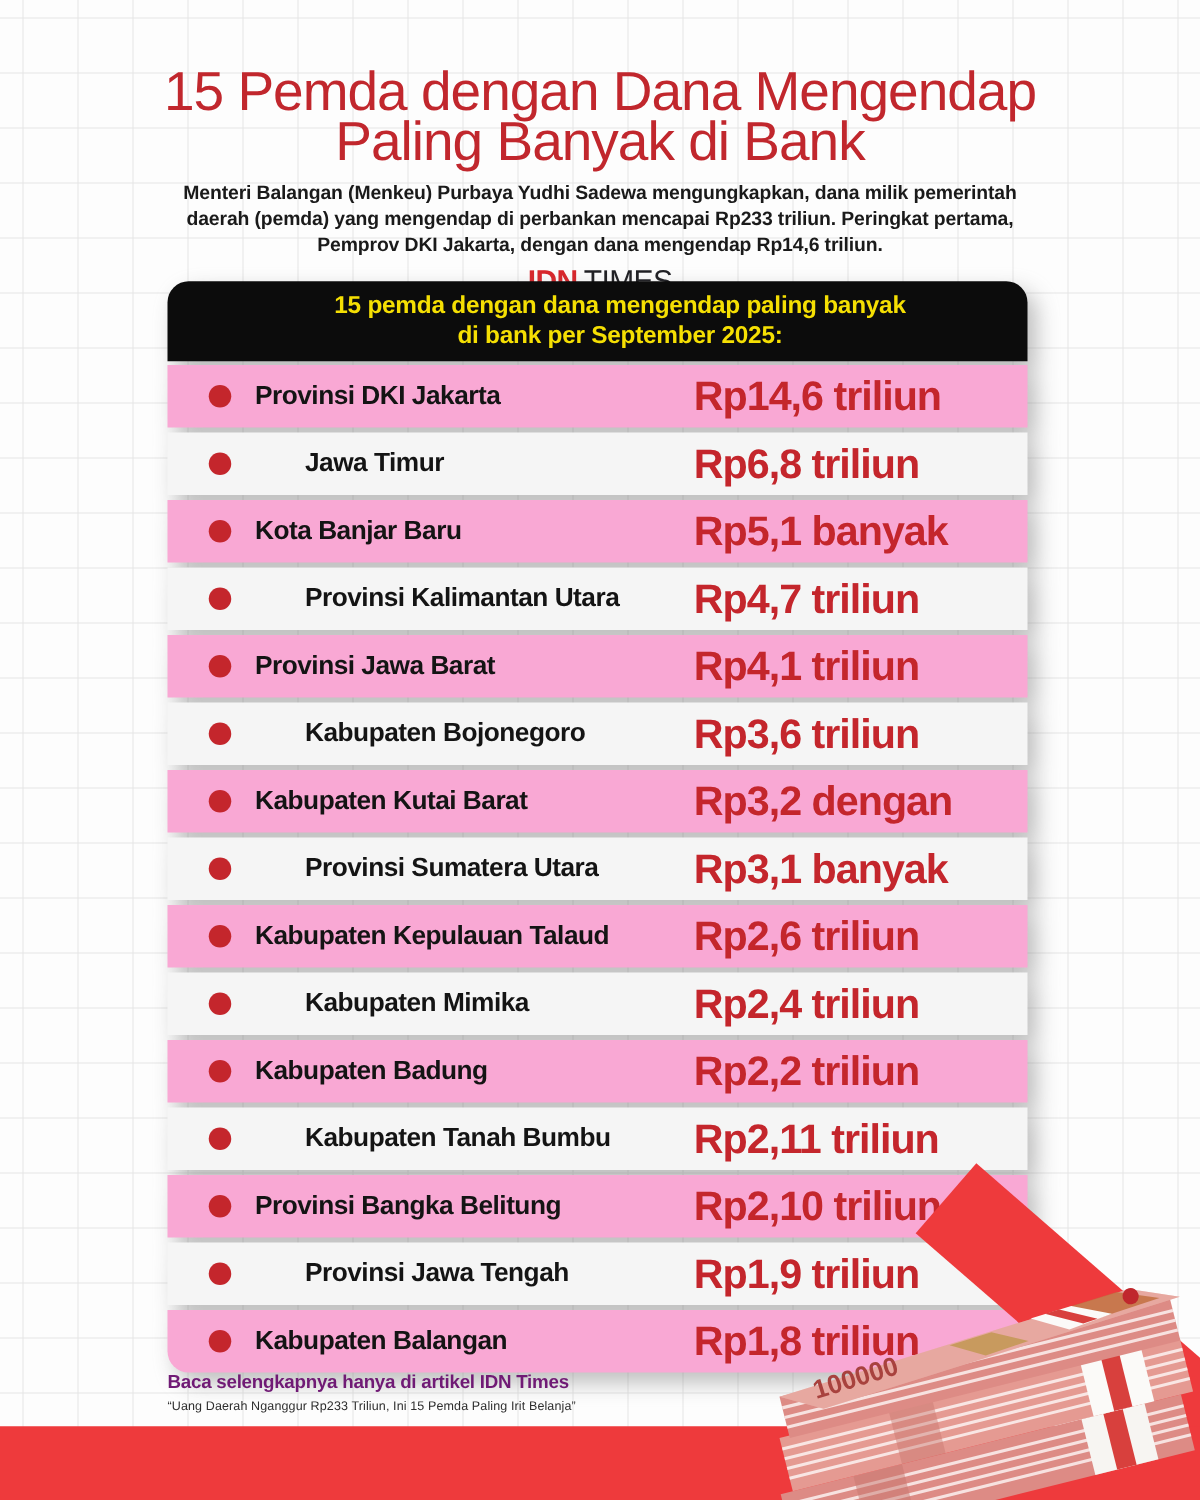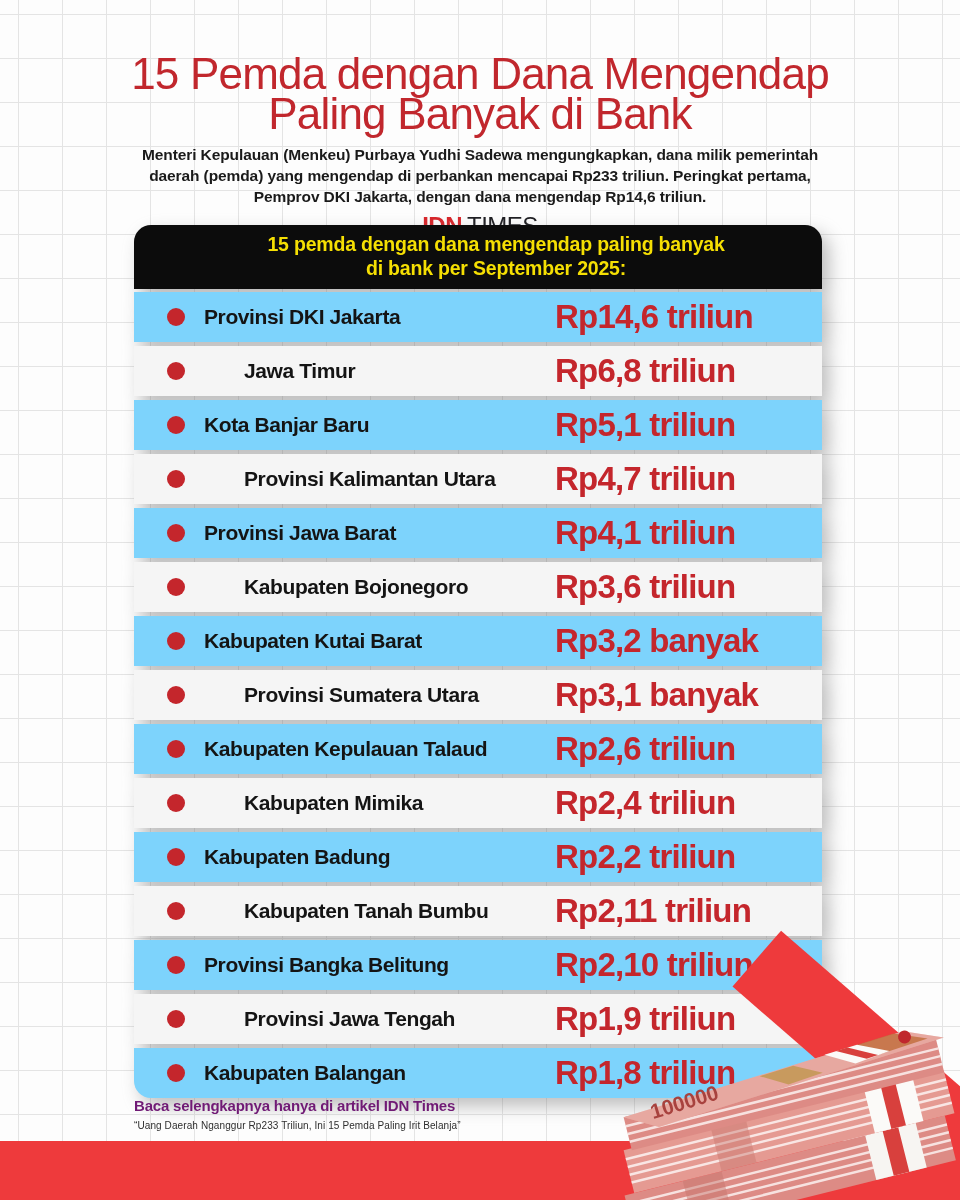--- a/index.html
+++ b/index.html
@@ -36,21 +36,21 @@
     padding:7px 0 9px 0;text-align:center;margin-bottom:3px;
   }
   .panel-header-line{
     color:#f5df03;font-size:19.5px;font-weight:700;line-height:24px;
     letter-spacing:-0.2px;
     padding-left:36px;
   }
   .row{
     height:50px;margin-bottom:4px;display:flex;align-items:center;position:relative;
   }
-  .row.odd{background:#7dd3fc;}
+  .row.odd{background:#f9a8d4;}
   .row.even{background:#f5f5f5;gap:40px;}
   .row.last{border-radius:0 0 17px 17px;margin-bottom:12px;}
   .bullet{
     width:18px;height:18px;border-radius:50%;background:#c4262c;
     margin-left:33px;flex:0 0 auto;
   }
   .row-label{
     margin-left:19px;font-size:21px;font-weight:700;color:#141414;
     letter-spacing:-0.4px;white-space:nowrap;
   }
@@ -72,21 +72,21 @@
   }
   .money{position:absolute;right:0;bottom:0;width:340px;height:185px;}
 </style>
 </head>
 <body>
 
 <div class="header-block">
   <div class="title-line">15 Pemda dengan Dana Mengendap</div>
   <div class="title-line">Paling Banyak di Bank</div>
   <div class="intro">
-    <div class="intro-line">Menteri Kepulauan (Menkeu) Purbaya Yudhi Sadewa mengungkapkan, dana milik pemerintah</div>
+    <div class="intro-line">Menteri Balangan (Menkeu) Purbaya Yudhi Sadewa mengungkapkan, dana milik pemerintah</div>
     <div class="intro-line">daerah (pemda) yang mengendap di perbankan mencapai Rp233 triliun. Peringkat pertama,</div>
     <div class="intro-line">Pemprov DKI Jakarta, dengan dana mengendap Rp14,6 triliun.</div>
   </div>
   <div class="logo">
     <span class="idn">IDN</span><span class="times">TIMES</span>
   </div>
 </div>
 
 <div class="panel">
   <div class="panel-header">
@@ -102,21 +102,21 @@
 
   <div class="row even">
     <span class="bullet"></span>
     <span class="row-label">Jawa Timur</span>
     <span class="row-value">Rp6,8 triliun</span>
   </div>
 
   <div class="row odd">
     <span class="bullet"></span>
     <span class="row-label">Kota Banjar Baru</span>
-    <span class="row-value">Rp5,1 triliun</span>
+    <span class="row-value">Rp5,1 banyak</span>
   </div>
 
   <div class="row even">
     <span class="bullet"></span>
     <span class="row-label">Provinsi Kalimantan Utara</span>
     <span class="row-value">Rp4,7 triliun</span>
   </div>
 
   <div class="row odd">
     <span class="bullet"></span>
@@ -126,21 +126,21 @@
 
   <div class="row even">
     <span class="bullet"></span>
     <span class="row-label">Kabupaten Bojonegoro</span>
     <span class="row-value">Rp3,6 triliun</span>
   </div>
 
   <div class="row odd">
     <span class="bullet"></span>
     <span class="row-label">Kabupaten Kutai Barat</span>
-    <span class="row-value">Rp3,2 banyak</span>
+    <span class="row-value">Rp3,2 dengan</span>
   </div>
 
   <div class="row even">
     <span class="bullet"></span>
     <span class="row-label">Provinsi Sumatera Utara</span>
     <span class="row-value">Rp3,1 banyak</span>
   </div>
 
   <div class="row odd">
     <span class="bullet"></span>

